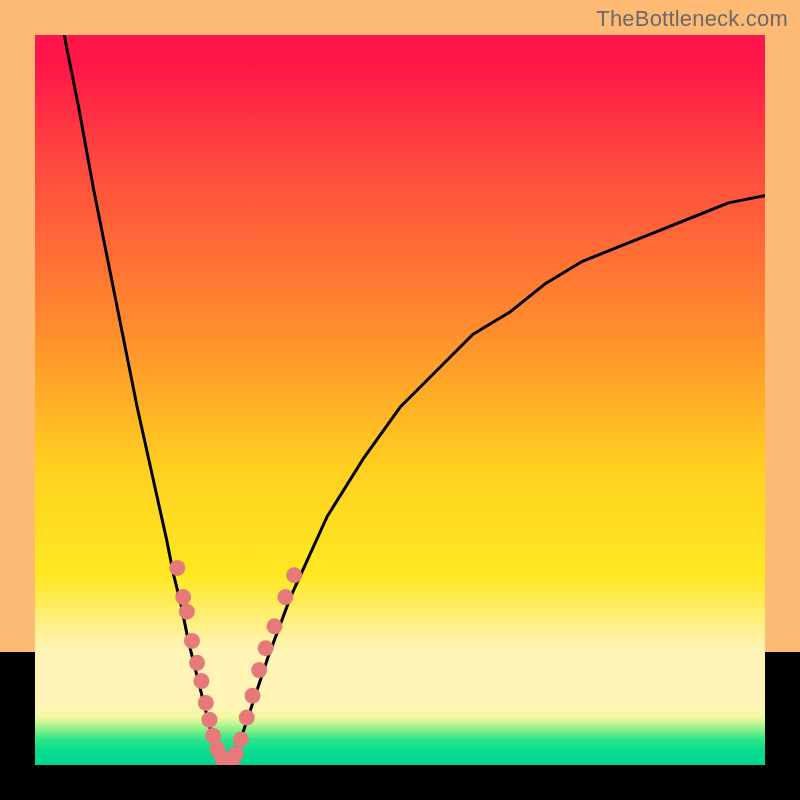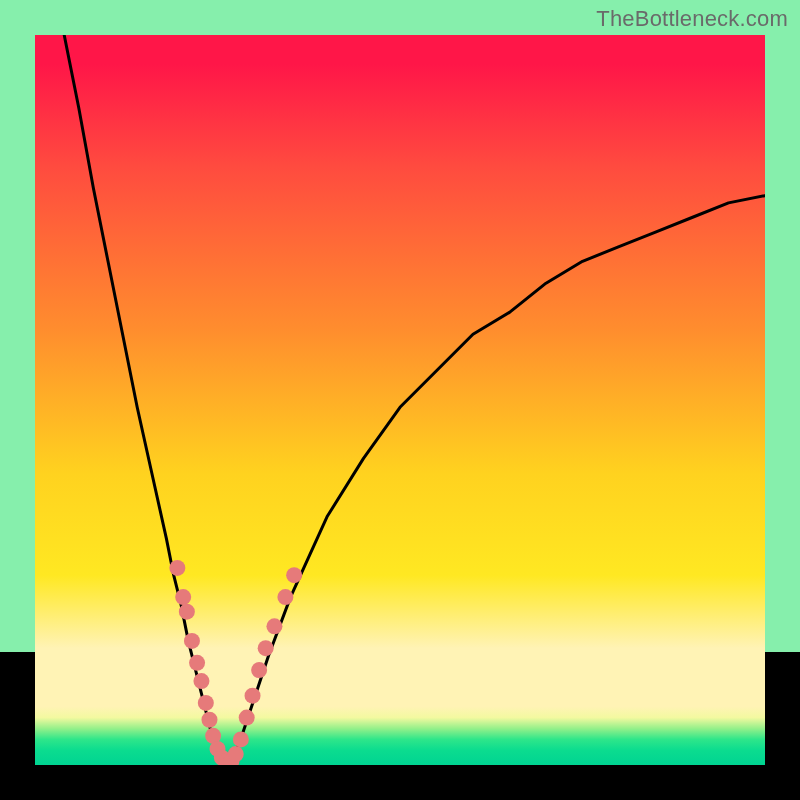--- a/index.html
+++ b/index.html
@@ -10,21 +10,21 @@
     overflow: hidden;
     background: #000;
     font-family: Arial, Helvetica, sans-serif;
   }
   .frame {
     position: absolute;
     left: 0;
     top: 0;
     width: 800px;
     height: 652px;
-    background: #86efac;
+    background: #fdba74;
   }
   .plot-area {
     position: absolute;
     left: 35px;
     top: 35px;
     width: 730px;
     height: 730px;
     overflow: hidden;
   }
   .gradient {

